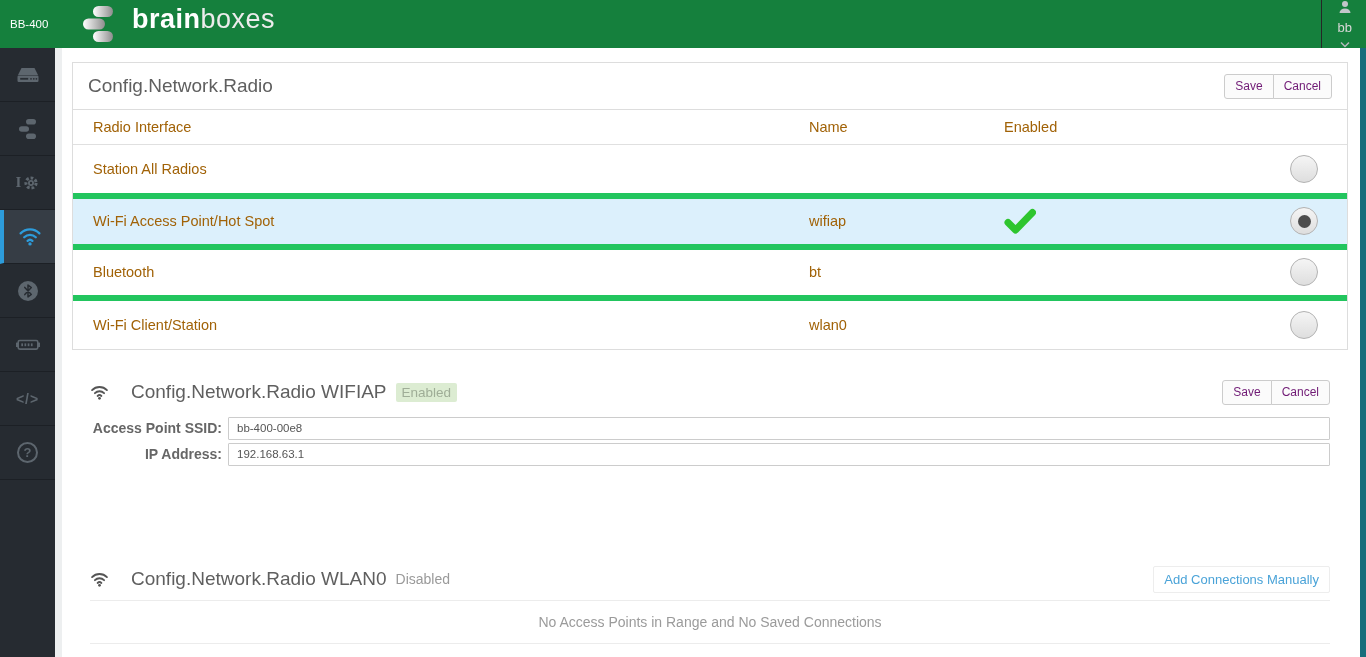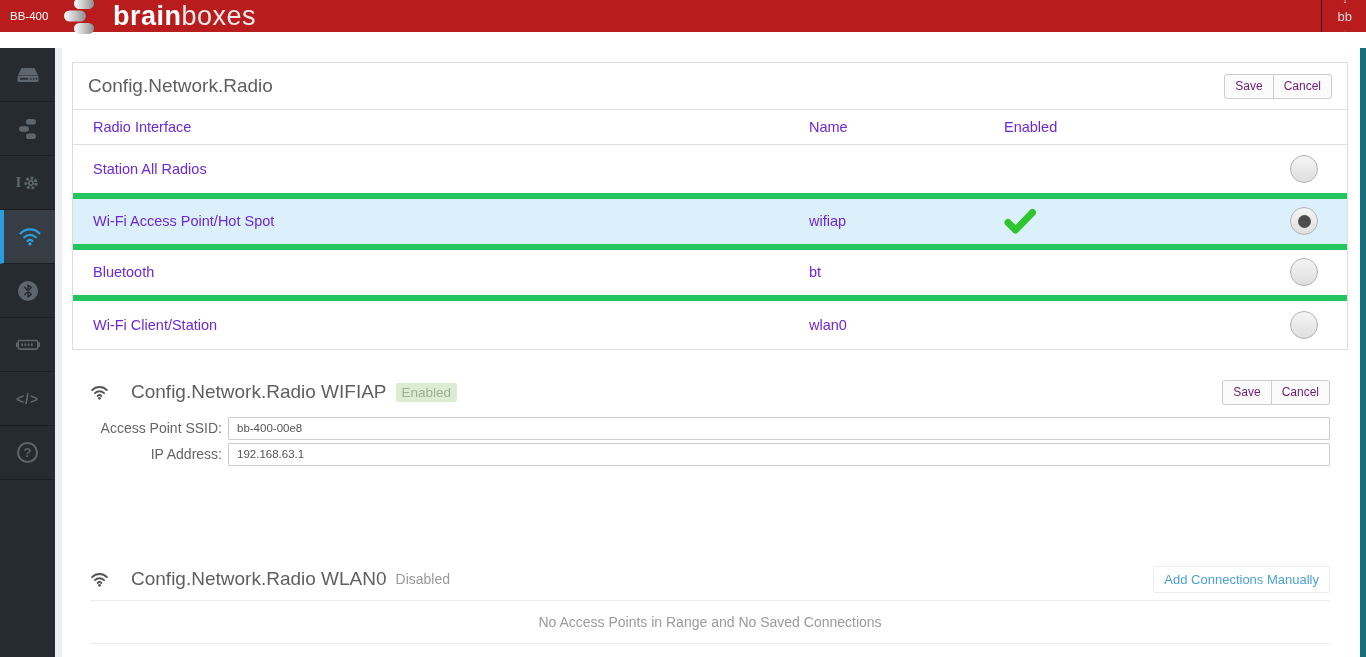--- a/index.html
+++ b/index.html
@@ -1,23 +1,23 @@
 <!DOCTYPE html>
 <html><head>
 <meta charset="utf-8">
 <style>
   * { margin:0; padding:0; box-sizing:border-box; }
   html,body { width:1366px; height:657px; overflow:hidden; background:#fff;
     font-family:"Liberation Sans","DejaVu Sans",sans-serif; }
 
   
-  .topbar { position:fixed; top:0; left:0; width:1366px; height:32px; background:#b91c1c;
-    display:flex; align-items:center; z-index:20; }
+  .topbar { position:fixed; top:0; left:0; width:1366px; height:48px; background:#15803d;
+    display:flex; align-items:center; z-index:20;gap:19px; }
   .device-label { width:52px; padding-left:10px; color:#fff; font-size:11.5px; }
-  .brand { display:flex; align-items:center; margin-left:8px; }
+  .brand { display:flex; margin-left:8px; }
   .brand-mark { margin-right:9px; }
   .brand-text { font-size:27px; letter-spacing:.5px; color:#fff; line-height:1; }
   .brand-bold { font-weight:700; }
   .brand-light { font-weight:400; color:#ececec; }
   .user-menu { margin-left:auto; display:flex; align-items:center; gap:6px;
     padding:0 14px 0 16px; height:100%; color:#d8d8d8; font-size:13px; cursor:pointer;
     border-left:1px solid #262626;flex-direction:column; }
 
   
   .sidebar { position:fixed; top:48px; left:0; bottom:0; width:55px; background:#262b31; z-index:19; }
@@ -43,21 +43,21 @@
     padding:11px 15px 10px; border-bottom:1px solid #ddd;gap:25px; }
   .panel-title { font-size:19px; font-weight:400; color:#5f5f5f; }
   .btn-group { display:flex; }
   .btn { font-size:12px; color:#701a75; background:#fbfbfb; border:1px solid #ccc;
     padding:3px 10px; cursor:pointer; line-height:1.4; }
   .btn:first-child { border-radius:3px 0 0 3px; }
   .btn + .btn { margin-left:-1px; border-radius:0 3px 3px 0; }
 
   table.radio-table { width:100%; border-collapse:collapse; table-layout:fixed; }
   col.c-name { width:195px; } col.c-enabled { width:257px; } col.c-radio { width:86px; }
-  .radio-table th, .radio-table td { text-align:left; font-weight:400; color:#6d28d9; padding:0; }
+  .radio-table th, .radio-table td { text-align:left; font-weight:400; color:#a16207; padding:0; }
   .radio-table thead th { height:35px; font-size:14.5px; border-bottom:1px solid #e0e0e0; }
   .radio-table tbody td { height:51px; font-size:14.5px; }
   .radio-table tbody tr + tr td { border-top:6px solid #22c55e; }
   .radio-table .cell-first { padding-left:20px; }
   .radio-table tr.selected { background:#dcf0fc; }
   .cell-radio { text-align:center !important; }
 
   .radio-circle { display:inline-block; width:28px; height:28px; border-radius:50%;
     border:1px solid #b3b3b3; background:linear-gradient(#f5f5f5,#dedede);
     position:relative; vertical-align:middle; cursor:pointer; }
@@ -68,21 +68,21 @@
   .sub-section { margin:30px 18px 0; }
   .sub-head { display:flex; align-items:center; }
   .sub-title { font-size:19px; font-weight:400; color:#5f5f5f; margin-left:22px; }
   .badge-enabled { margin-left:9px; font-size:13.5px; color:#9fad97; background:#dcecd2;
     padding:2px 6px; border-radius:2px; }
   .status-disabled { margin-left:9px; font-size:14px; color:#9a9a9a; }
   .sub-head .btn-group { margin-left:auto; }
 
   .form { margin-top:12px; }
   .form-row { display:flex; align-items:center; margin-bottom:3px; }
-  .form-label { width:132px; text-align:right; font-size:14px; font-weight:400; color:#666;
+  .form-label { width:132px; text-align:right; font-size:14px; font-weight:700; color:#666;
     margin-right:6px; white-space:nowrap; }
   .form-input { flex:1; height:23px; border:1px solid #ccc; border-radius:1px;
     font-size:11.5px; color:#555; padding:8px 8px; font-family:inherit; }
 
   .wlan0 { margin-top:100px; }
   .link-btn { margin-left:auto; font-size:13px; color:#4aa3d8; background:#fff;
     border:1px solid #ededed; border-radius:2px; padding:5px 10px; cursor:pointer; }
   .empty-message { margin-top:7px; border-top:1px solid #ececec; border-bottom:1px solid #ececec;
     padding:13px 0; text-align:center; font-size:14px; color:#9b9b9b; }
 </style>

